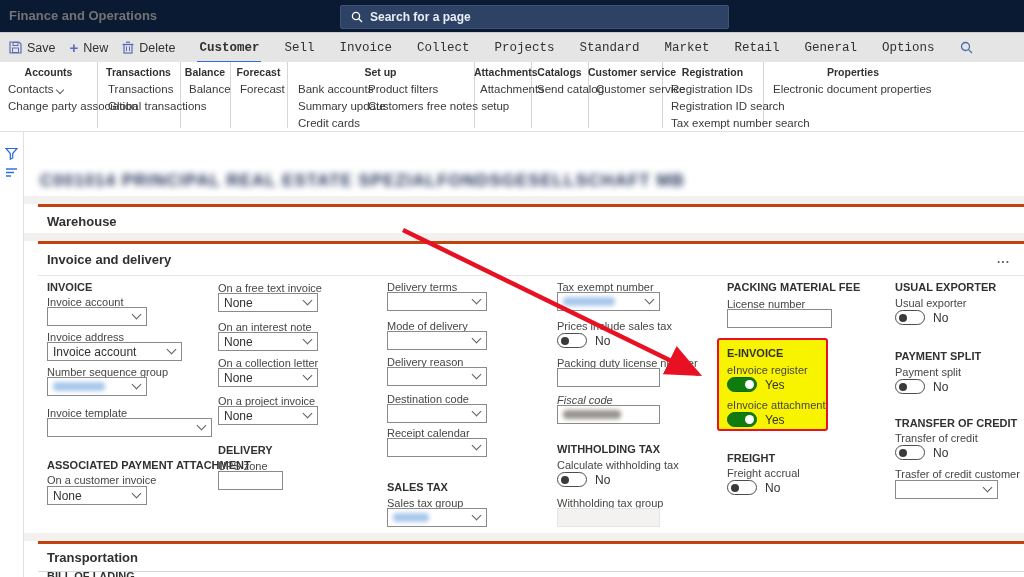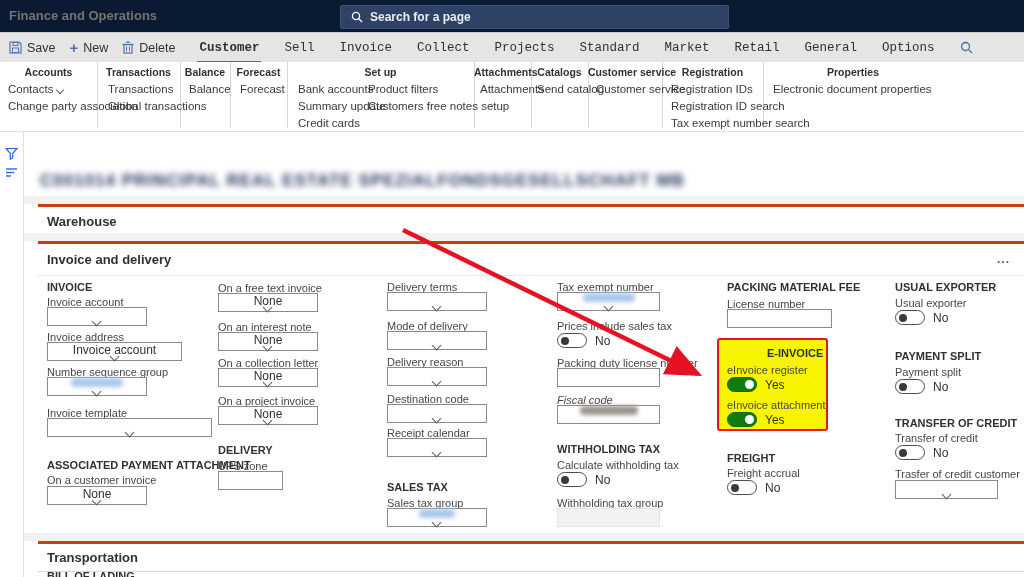--- a/index.html
+++ b/index.html
@@ -45,21 +45,21 @@
 
   .gap{position:absolute;left:24px;width:1000px;height:8px;background:#f2f1f0;}
   .card{position:absolute;left:38px;width:986px;background:#fff;border-top:3px solid #c2410c;border-bottom:1px solid #d9d7d5;}
   .sechead{font-size:13px;font-weight:bold;color:#323130;padding-left:9px;}
   .more{position:absolute;right:14px;top:8px;font-size:12px;font-weight:bold;color:#605e5c;letter-spacing:1px;cursor:pointer;}
 
   
   .ghead{position:absolute;font-size:11px;font-weight:bold;color:#323130;white-space:nowrap;}
   .flabel{position:absolute;font-size:11px;color:#474645;white-space:nowrap;}
   .combo,.tinput{position:absolute;height:19px;background:#fff;border:1px solid #8c8a88;box-sizing:border-box;
-         font-size:12px;color:#323130;display:flex;align-items:center;padding:0 5px;cursor:pointer;flex-direction:column;}
+         font-size:12px;color:#323130;display:flex;align-items:center;padding:0 5px;cursor:pointer;}
   .combo .val{flex:1;overflow:hidden;white-space:nowrap;}
   .chev{width:6px;height:6px;border-right:1.4px solid #605e5c;border-bottom:1.4px solid #605e5c;
         transform:rotate(45deg);margin:-4px 1px 0 0;flex:none;}
   .chev.sm{width:5px;height:5px;margin:-2px 0 0 0;}
   .tinput.disabled{background:#f3f2f1;border-color:#e5e4e2;}
   .redact{height:9px;border-radius:4px;filter:blur(2px);flex:none;}
   .redact.blue{width:52px;background:#a9c8ec;}
   .redact.dark{width:58px;background:#98948e;}
   .toggle{position:absolute;width:30px;height:15px;border:1px solid #4f4d4b;border-radius:9px;
           background:#fff;cursor:pointer;box-sizing:border-box;}
@@ -351,21 +351,21 @@
   <div class="tinput disabled" style="left:557px;top:508px;width:103px;">
     <span class="val"></span>
   </div>
 
   <div class="ghead" style="left:727px;top:281px;">PACKING MATERIAL FEE</div>
   <div class="flabel" style="left:727px;top:298px;">License number</div>
   <div class="tinput" style="left:727px;top:309px;width:105px;">
     <span class="val"></span>
   </div>
 
-  <div class="ghead" style="left:767px;top:347px;">E-INVOICE</div>
+  <div class="ghead" style="left:727px;top:347px;">E-INVOICE</div>
   <div class="flabel" style="left:727px;top:364px;">eInvoice register</div>
   <div class="toggle on" style="left:727px;top:377px;">
       <span class="knob"></span>
     </div>
   <div class="tstate" style="left:765px;top:378px;">Yes</div>
 
   <div class="flabel" style="left:727px;top:399px;">eInvoice attachment</div>
   <div class="toggle on" style="left:727px;top:412px;">
       <span class="knob"></span>
     </div>

